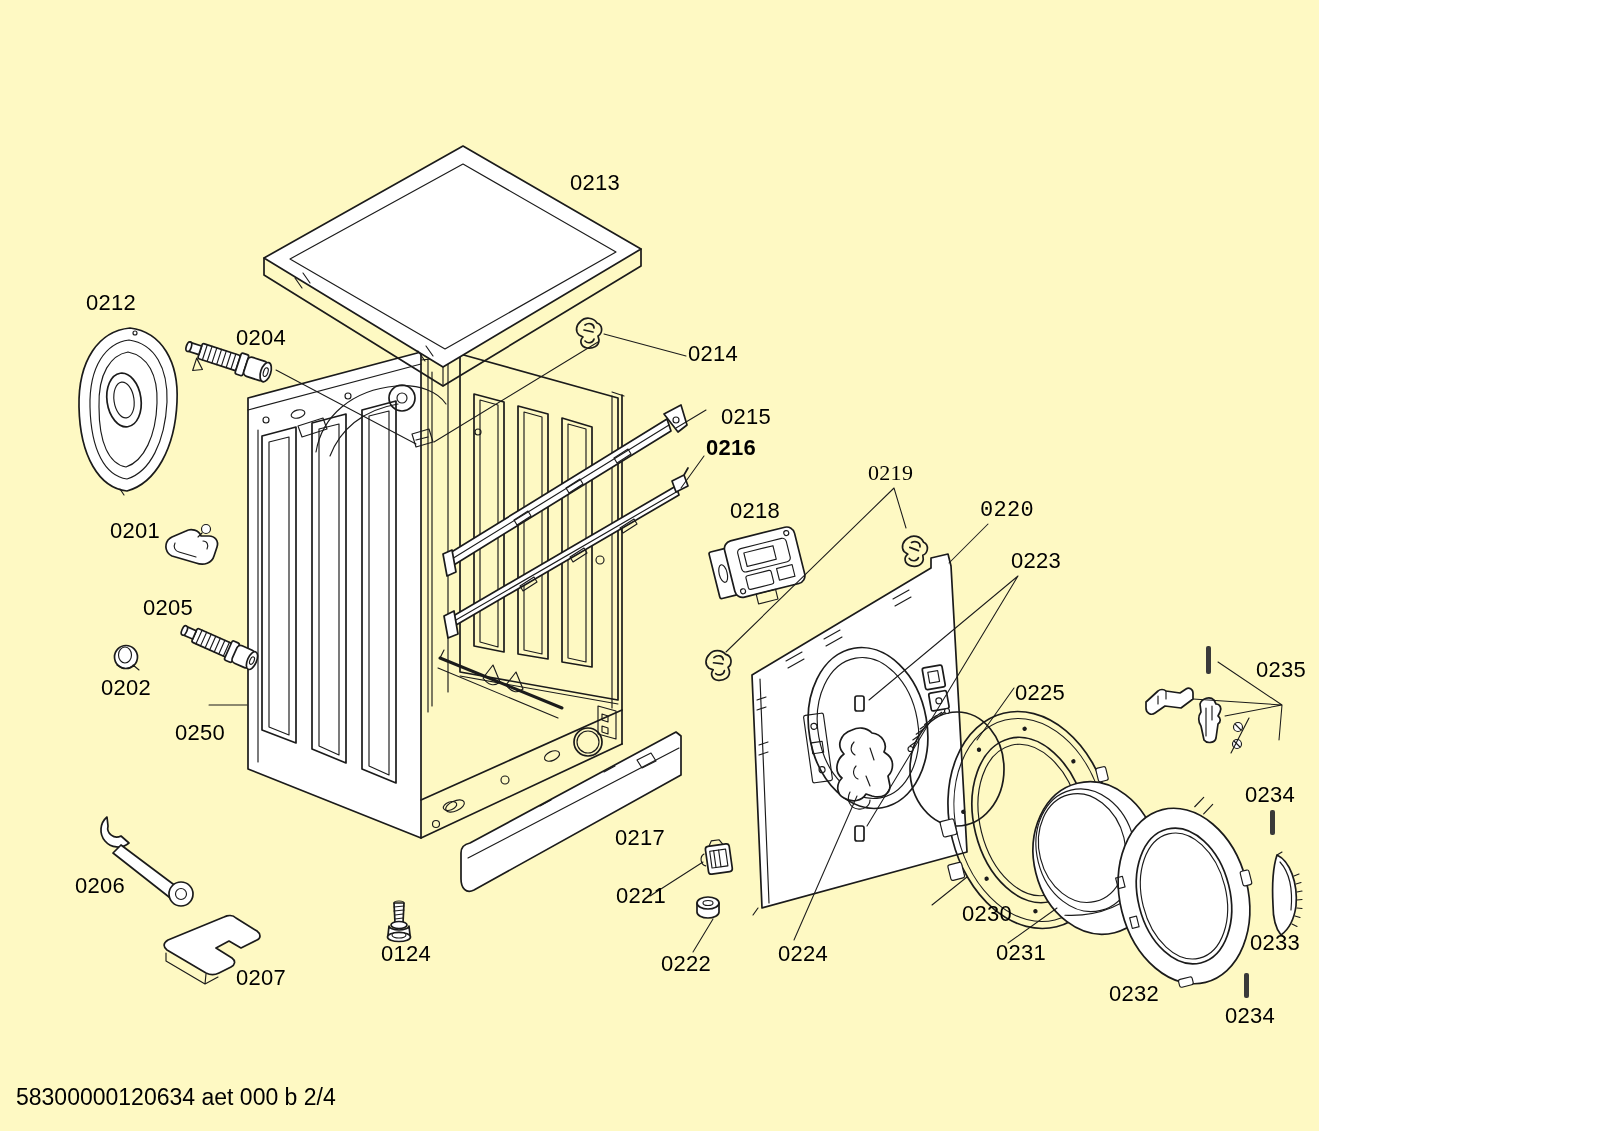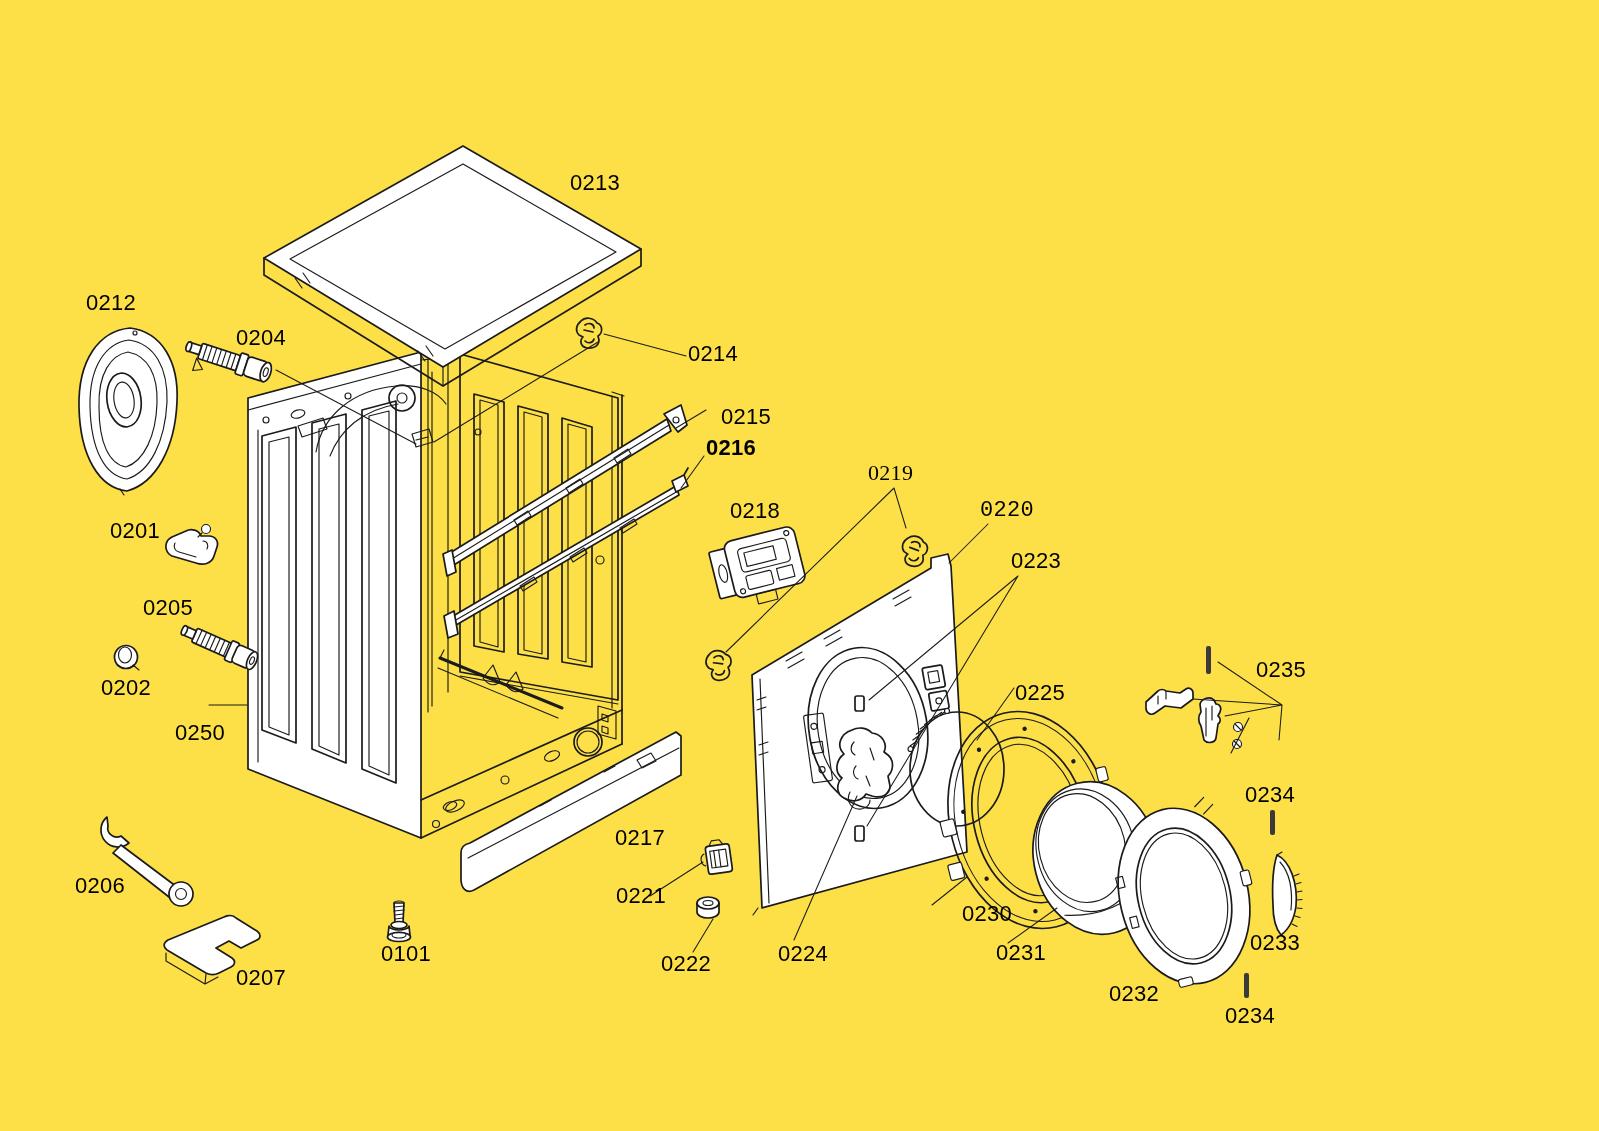--- a/index.html
+++ b/index.html
@@ -1,16 +1,16 @@
 <!DOCTYPE html>
 <html><head>
 <meta charset="utf-8">
 <style>
   html,body{margin:0;padding:0;background:#fff;}
-  .page{position:relative;width:1599px;height:1131px;background:#fde047;overflow:hidden;
+  .page{position:relative;width:1319px;height:1131px;background:#fef9c3;overflow:hidden;
         font-family:"Liberation Sans","DejaVu Sans",sans-serif;}
   .canvas{position:absolute;left:0;top:0;}
   .part-label{position:absolute;font-size:22px;line-height:22px;color:#000;white-space:nowrap;
               letter-spacing:0.3px;}
   .footer-text{position:absolute;left:16px;top:1084px;font-size:23px;color:#000;white-space:nowrap;}
   
   svg path,svg rect,svg ellipse,svg circle,svg line,svg polyline{
       stroke:#1b1b1b;fill:none;stroke-width:1.7;stroke-linecap:round;stroke-linejoin:round;}
   svg .f{fill:#ffffff;}
   svg .fd{fill:#3a3a3a;stroke:none;}
@@ -334,21 +334,21 @@
   <div>
     <div class="part-label" style="left: 570px; top: 172px;">0213</div>
     <div class="part-label" style="left: 86px; top: 292px;">0212</div>
     <div class="part-label" style="left: 236px; top: 327px;">0204</div>
     <div class="part-label" style="left: 110px; top: 520px;">0201</div>
     <div class="part-label" style="left: 143px; top: 597px;">0205</div>
     <div class="part-label" style="left: 101px; top: 677px;">0202</div>
     <div class="part-label" style="left: 175px; top: 722px;">0250</div>
     <div class="part-label" style="left: 75px; top: 875px;">0206</div>
     <div class="part-label" style="left: 236px; top: 967px;">0207</div>
-    <div class="part-label" style="left: 381px; top: 943px;">0101</div>
+    <div class="part-label" style="left: 381px; top: 943px;">0124</div>
     <div class="part-label" style="left: 688px; top: 343px;">0214</div>
     <div class="part-label" style="left: 721px; top: 393px; margin-top: 13px;">0215</div>
     <div class="part-label" style="left: 706px; top: 437px; font-weight: bold;">0216</div>
     <div class="part-label" style="left: 730px; top: 500px;">0218</div>
     <div class="part-label" style="left: 868px; top: 462px; font-family: Liberation Serif, serif;">0219</div>
     <div class="part-label" style="left: 980px; top: 500px; font-family: Liberation Mono, monospace;">0220</div>
     <div class="part-label" style="left: 1011px; top: 550px;">0223</div>
     <div class="part-label" style="left: 615px; top: 827px;">0217</div>
     <div class="part-label" style="left: 616px; top: 885px;">0221</div>
     <div class="part-label" style="left: 661px; top: 953px;">0222</div>
@@ -356,13 +356,14 @@
     <div class="part-label" style="left: 1015px; top: 661px; margin-top: 21px;">0225</div>
     <div class="part-label" style="left: 916px; top: 903px; margin-left: 46px;">0230</div>
     <div class="part-label" style="left: 996px; top: 942px;">0231</div>
     <div class="part-label" style="left: 1109px; top: 983px;">0232</div>
     <div class="part-label" style="left: 1250px; top: 932px;">0233</div>
     <div class="part-label" style="left: 1245px; top: 784px;">0234</div>
     <div class="part-label" style="left: 1225px; top: 1005px;">0234</div>
     <div class="part-label" style="left: 1256px; top: 659px;">0235</div>
   </div>
 
+  <div class="footer-text">58300000120634 aet 000 b 2/4</div>
 </div>
 
 </body></html>

